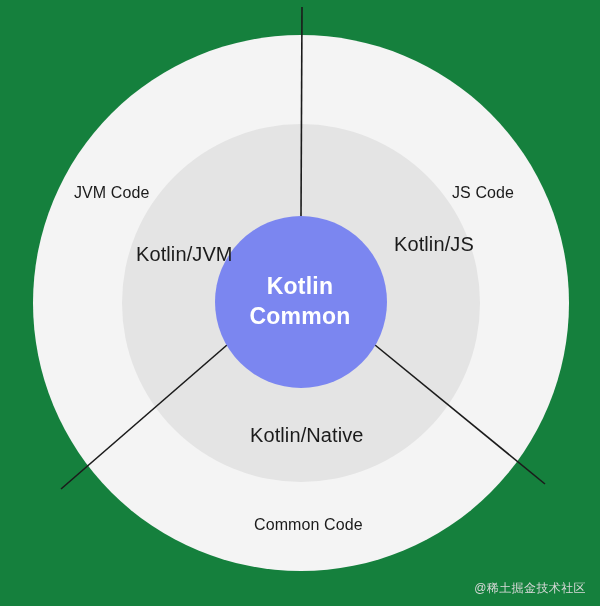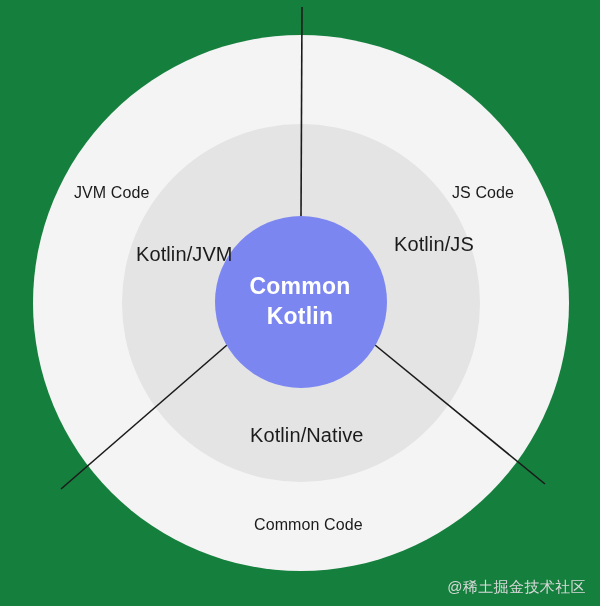--- a/index.html
+++ b/index.html
@@ -56,21 +56,21 @@
   #label-js-code    { left: 452px; top: 184px; }
   #label-native-code{ left: 254px; top: 516px; }
   #label-kotlin-jvm { left: 136px; top: 243px; }
   #label-kotlin-js  { left: 394px; top: 233px; }
   #label-kotlin-native { left: 250px; top: 424px; text-align: center; }
   #center-text-block { top: 271px; }
   #watermark {
     position: absolute;
     right: 14px;
     bottom: 9px;
-    font-size: 15px;
+    font-size: 12px;
     color: #d9d9d9;
     white-space: nowrap;
     letter-spacing: 0.4px;
   }
 </style>
 </head>
 <body>
 
 <div id="canvas">
 
@@ -89,19 +89,19 @@
 
   <div class="ring-label outer" id="label-native-code">Common Code</div>
 
   <div class="ring-label" id="label-kotlin-jvm">Kotlin/JVM</div>
 
   <div class="ring-label" id="label-kotlin-js">Kotlin/JS</div>
 
   <div class="ring-label" id="label-kotlin-native">Kotlin/Native</div>
 
   <div class="center-label" id="center-text-block">
+    <span class="center-line">Kotlin</span>
     <span class="center-line">Common</span>
-    <span class="center-line">Kotlin</span>
   </div>
 
   <div id="watermark">@稀土掘金技术社区</div>
 
 </div>
 
 </body></html>

